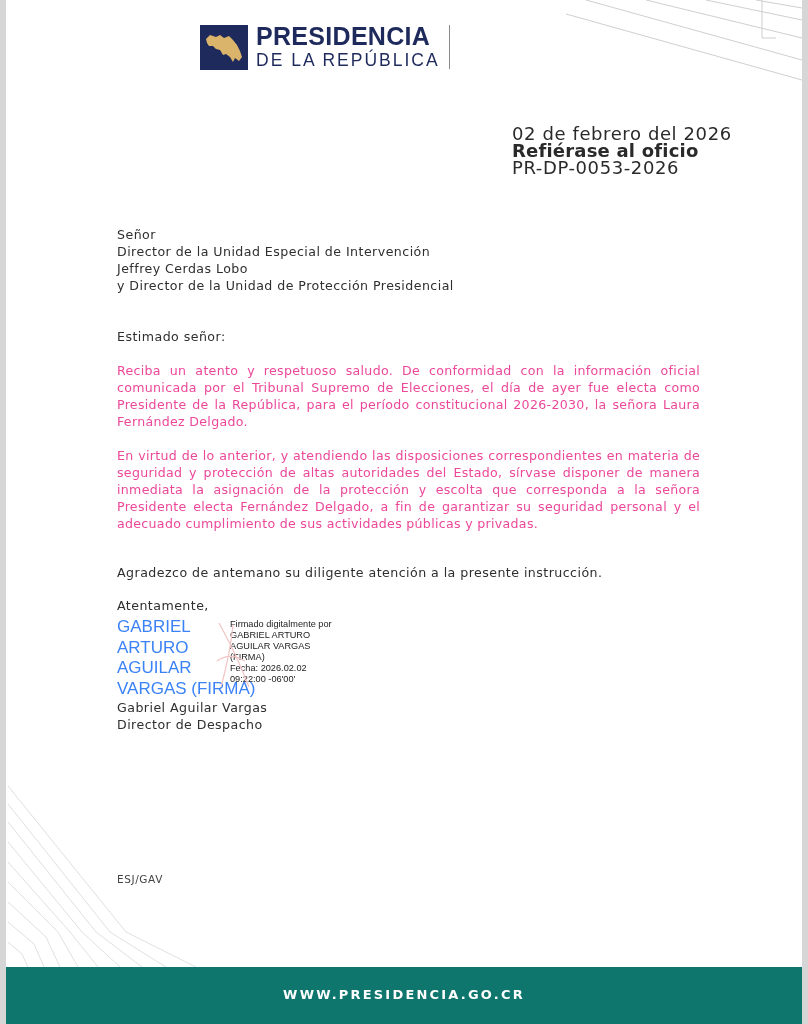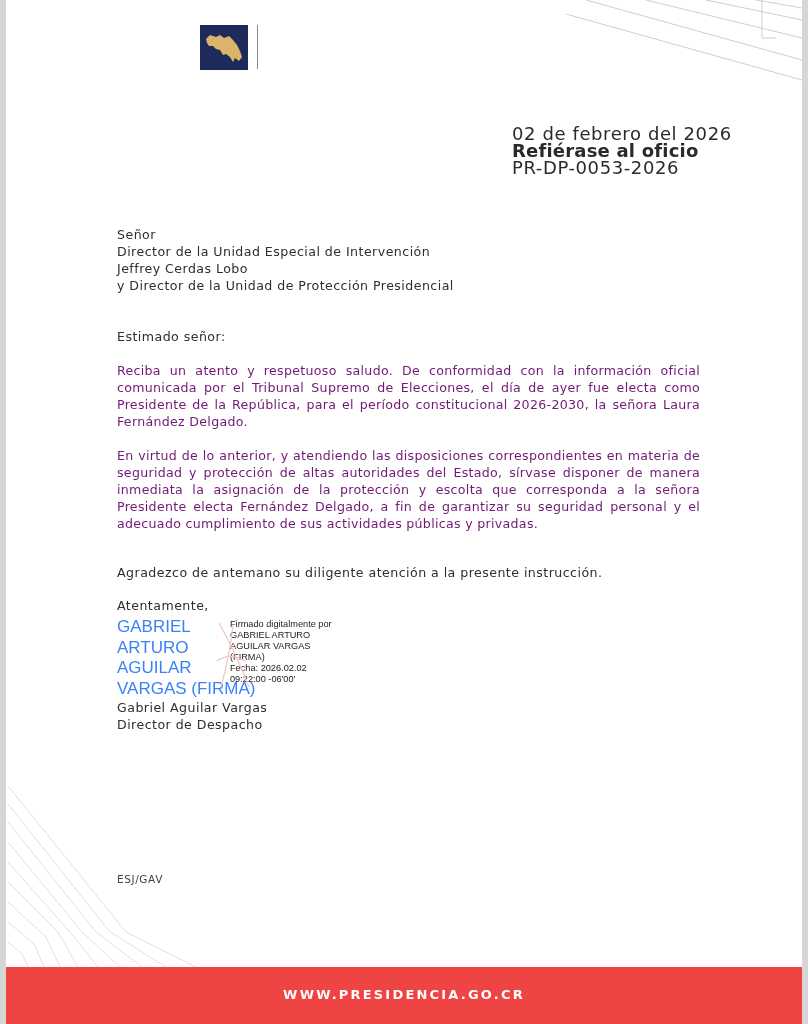--- a/index.html
+++ b/index.html
@@ -10,25 +10,25 @@
   .logo { position:absolute; left:194px; top:24px; height:46px; display:flex; align-items:center; }
   .logo-badge { width:48px; height:45px; background:#1f2a5c; display:flex; align-items:center; justify-content:center; }
   .logo-main { margin-left:8px; display:flex; flex-direction:column; line-height:1; }
   .logo-title { font-family:"Liberation Sans", sans-serif; font-weight:bold; font-size:25px; color:#1f2a5c; letter-spacing:0.3px; }
   .logo-sub { font-family:"Liberation Sans", sans-serif; font-size:17.5px; color:#1f2a5c; letter-spacing:2px; margin-top:3px; }
   .logo-sep { width:1px; height:44px; background:#8a8a8a; margin:0 10px 0 9px; }
   .logo-gov { font-family:"Liberation Sans", sans-serif; font-size:12.5px; color:#333; letter-spacing:1.6px; line-height:1.35; }
   .ref { position:absolute; left:506px; top:125px; font-size:18px; line-height:17px; letter-spacing:0.6px; color:#2a2a2a; }
   .ref .bold { font-weight:bold; letter-spacing:0.2px; }
   .block { position:absolute; left:111px; font-size:12.6px; line-height:17px; letter-spacing:0.45px; color:#2f2f2f; }
-  .para { position:absolute; left:111px; width:583px; font-size:12.6px; line-height:17px; letter-spacing:0.3px; text-align:justify; color:#701a75; }
+  .para { position:absolute; left:111px; width:583px; font-size:12.6px; line-height:17px; letter-spacing:0.3px; text-align:justify; color:#ec4899; }
   .sig { position:absolute; left:111px; top:617px; display:flex; }
   .sig-name { font-family:"Liberation Sans", sans-serif; font-size:17px; line-height:20.5px; color:#3b82f6; width:110px; white-space:nowrap; }
   .sig-info { font-family:"Liberation Sans", sans-serif; font-size:9.2px; line-height:11px; color:#222; margin-left:3px; margin-top:2px; }
-  .footer { position:absolute; left:0; top:967px; width:796px; height:57px; background:#ef4444; display:flex; align-items:center; justify-content:center; }
+  .footer { position:absolute; left:0; top:967px; width:796px; height:57px; background:#0f766e; display:flex; align-items:center; justify-content:center; }
   .footer-url { font-family:"DejaVu Sans", sans-serif; font-weight:bold; font-size:13px; letter-spacing:2.2px; color:#ffffff; margin-top:-2px; }
   .initials { position:absolute; left:111px; top:873px; font-size:10.5px; letter-spacing:0.6px; color:#444; }
 </style>
 </head>
 <body>
 
 <div class="page">
 
   <svg class="deco" style="left:560px; top:0;" width="236" height="90" viewBox="0 0 236 90">
     <g stroke="#cfcfcf" stroke-width="1" fill="none">
@@ -53,20 +53,24 @@
       <polyline points="2,140 28,162 38,185"></polyline>
       <polyline points="2,160 16,172 22,185"></polyline>
     </g>
   </svg>
 
   <div class="logo">
     <div class="logo-badge">
       <svg width="40" height="34" viewBox="0 0 40 34">
         <path d="M2,9 L6,5 L12,7 L16,5 L20,8 L25,6 L29,10 L33,15 L36,21 L38,27 L35,31 L31,28 L29,32 L26,27 L22,24 L19,25 L16,20 L12,19 L9,16 L5,16 L3,13 Z" fill="#d9b46a"></path>
       </svg>
+    </div>
+    <div class="logo-main">
+      <span class="logo-title">PRESIDENCIA</span>
+      <span class="logo-sub">DE LA REPÚBLICA</span>
     </div>
     <div class="logo-sep"></div>
   </div>
 
   <div class="ref">
     <div>02 de febrero del 2026</div>
     <div class="bold">Refiérase al oficio</div>
     <div>PR-DP-0053-2026</div>
   </div>
 

